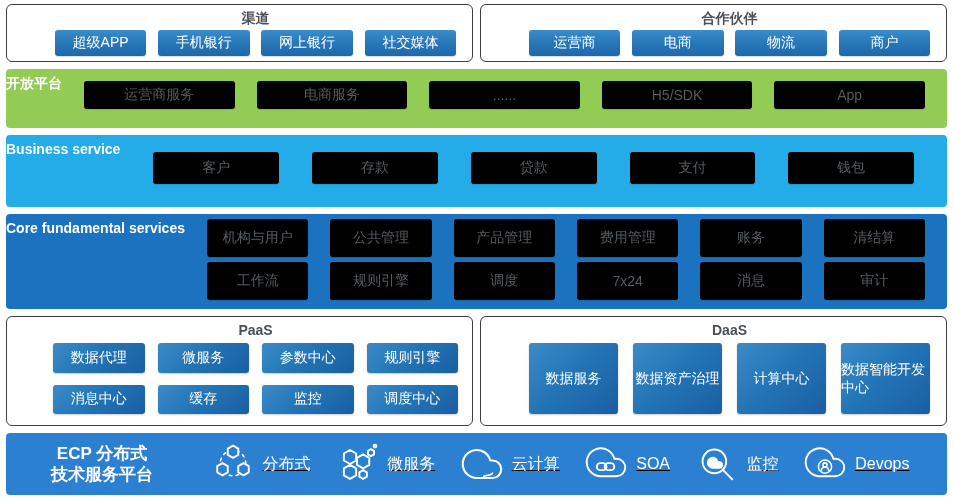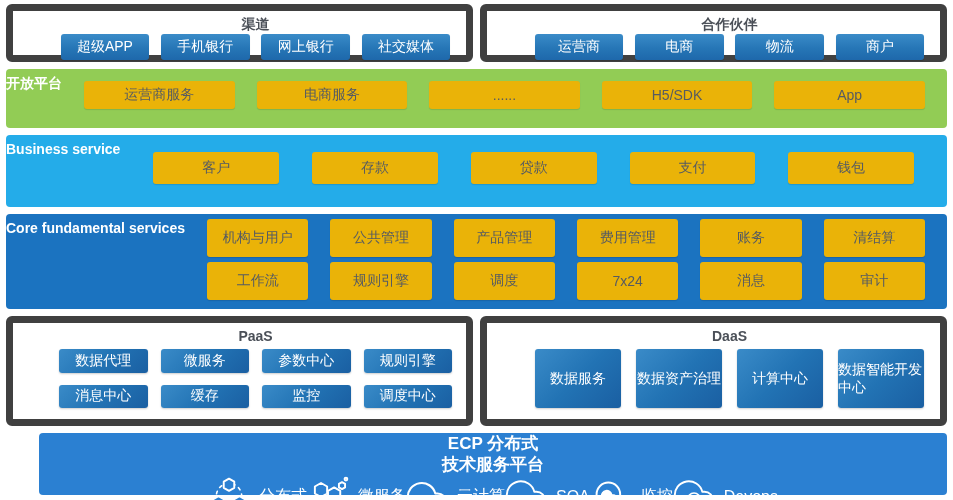--- a/index.html
+++ b/index.html
@@ -12,21 +12,21 @@
   .page {
     width:953px; height:500px;
     padding:4px 6px 3px 6px;
     display:flex; flex-direction:column; gap:7px;
   }
   .row { display:flex; gap:7px; }
 
   
   .card {
     flex:1; background:#ffffff;
-    border:7px solid #404040; border-radius:6px;
+    border:1px solid #404040; border-radius:6px;
     display:flex; flex-direction:column;padding-left:32px;
   }
   .card-title {
     text-align:center; font-weight:bold; font-size:14px; color:#4b5058;
     padding-top:5px;
   }
 
   
   .top-row { height:58px; }
   .btn-row {
@@ -47,21 +47,21 @@
   .band { border-radius:4px; display:flex; flex-direction:row; }
   .band-title {
     text-align:center; color:#ffffff; font-weight:bold; font-size:14px;
     padding-top:6px;
   }
   .white-row {
     flex:1; display:flex; align-items:center;
     justify-content:space-evenly; padding-bottom:7px;
   }
   .white-box {
-    background:#eab308; border-radius:3px;
+    background:#000000; border-radius:3px;
     display:flex; align-items:center; justify-content:center;
     color:#565b62; font-size:14px;
     box-shadow:0 1px 1px rgba(0,0,0,0.12);
   }
   .band-green { height:59px; background:#92cc55; }
   .band-green .white-box { width:17%; height:28px; }
   .band-cyan  { height:72px; background:#24ace9; }
   .band-cyan  .white-box { width:15.2%; height:32px; }
   .band-core  { height:95px; background:#1b73c0; }
   .core-grid {
@@ -81,23 +81,22 @@
   .grad-btn {
     display:flex; align-items:center; justify-content:center;
     color:#fff; font-size:14px; border-radius:3px;
     background:linear-gradient(135deg,#3a8bc8 0%,#2273b4 50%,#1a5fa2 100%);
     box-shadow:0 1px 2px rgba(0,0,0,0.2);
   }
 
   
   .band-bottom {
     height:62px; background:#2b80d2; border-radius:4px;
-    display:flex; flex-direction:column; align-items:center;
+    display:flex; flex-direction:row; align-items:center;
     padding:0 12px;
-    margin-left:33px;
   }
   .ecp-title {
     width:168px; text-align:center; color:#ffffff;
     font-weight:bold; font-size:17px; line-height:1.25;
   }
   .features {
     flex:1; display:flex; align-items:center; justify-content:space-evenly;
   }
   .feature { display:flex; align-items:center; gap:9px;text-decoration:underline; }
   .feature svg { display:block; }

